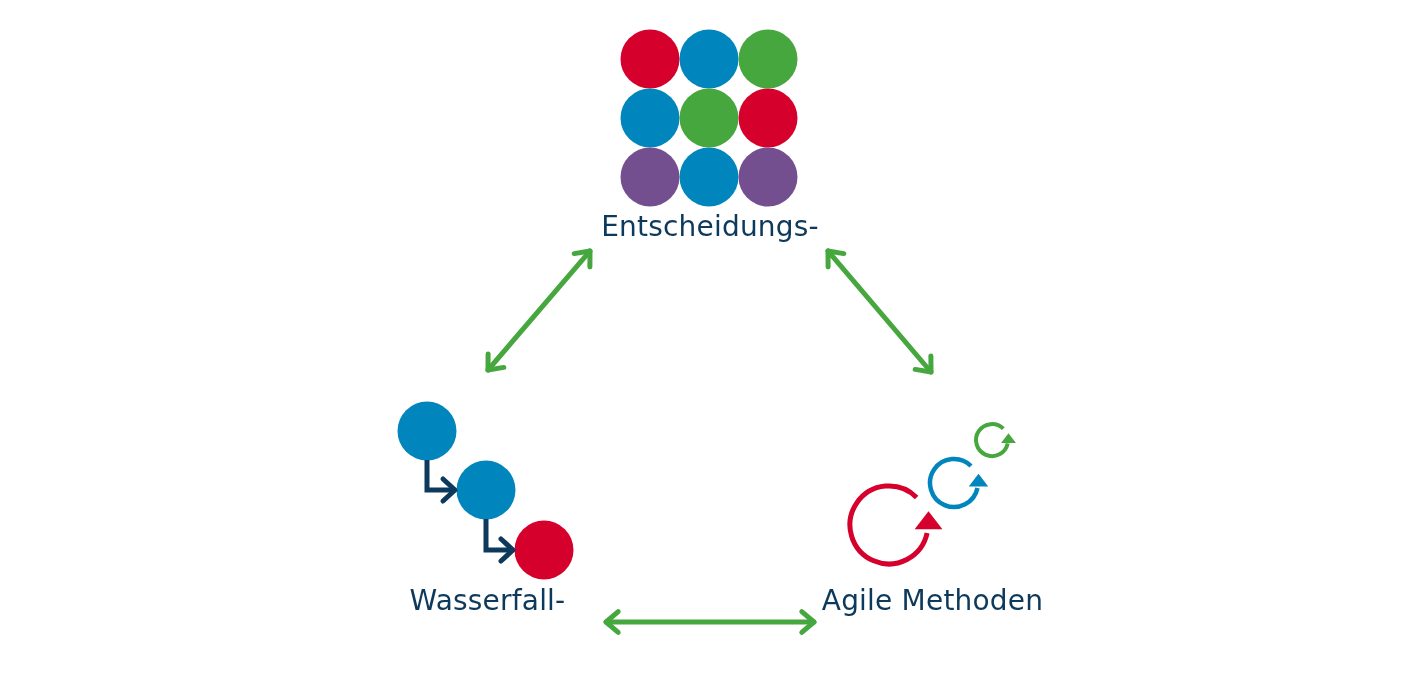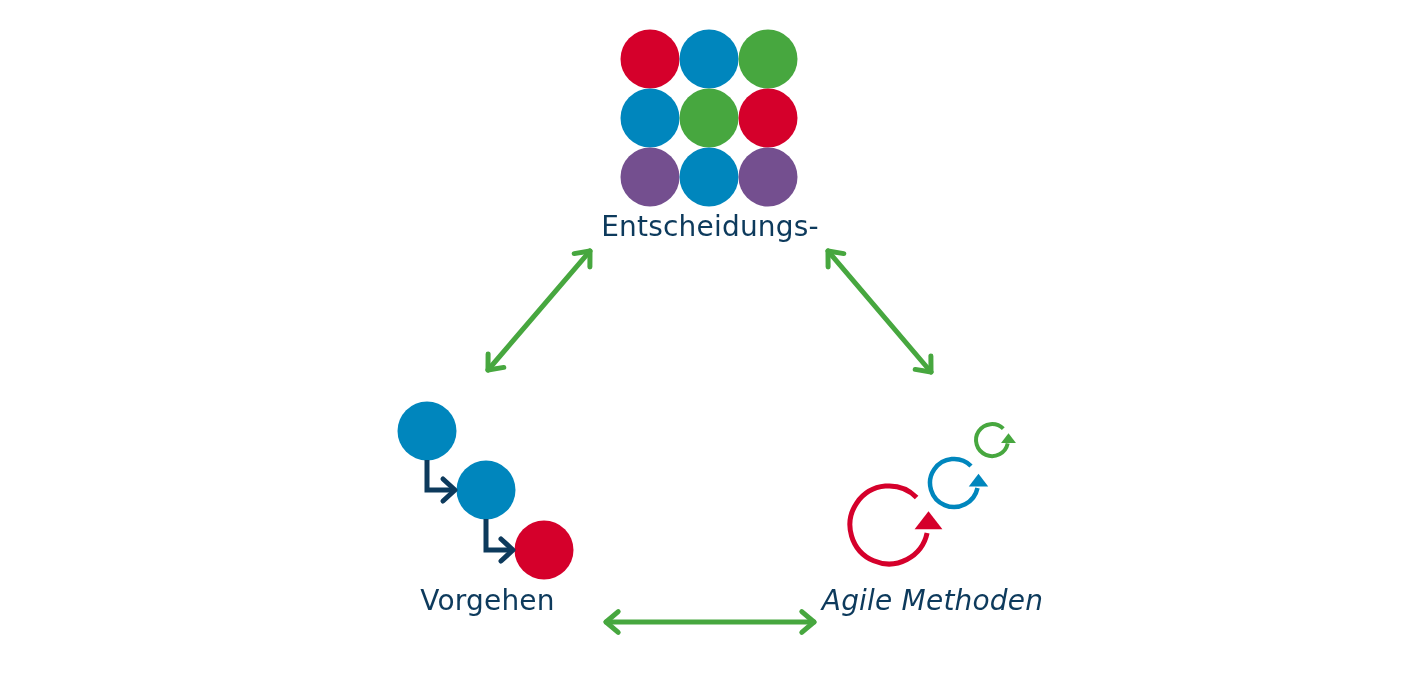--- a/index.html
+++ b/index.html
@@ -11,21 +11,21 @@
       font-size: 28px;
       line-height: 38px;
       color: #0d3a5c;
       text-align: center;
       white-space: nowrap;
       letter-spacing: 0.2px;
     }
     .label span { display: block; }
     #label-decision { left: 560px; top: 208px; width: 300px; }
     #label-waterfall { left: 380px; top: 582px; width: 215px; }
-    #label-agile { left: 810px; top: 582px; width: 245px; font-style: italic; }
+    #label-agile { left: 810px; top: 582px; width: 245px; }
   </style>
 </head>
 <body>
 
 <div id="stage">
   <svg id="svg" width="1417" height="682" viewBox="0 0 1417 682" xmlns="http://www.w3.org/2000/svg">
     <g id="decision-grid">
         <circle cx="650" cy="59" r="29.5" fill="#d5002b"></circle>
         <circle cx="709" cy="59" r="29.5" fill="#0086bd"></circle>
         <circle cx="768" cy="59" r="29.5" fill="#47a73f"></circle>
@@ -63,18 +63,18 @@
         <line x1="606" y1="622" x2="814" y2="622" stroke="#47a73f" stroke-width="5" stroke-linecap="round"></line>
         <path d="M801.8,632.3 L814,622 L801.8,611.7" fill="none" stroke="#47a73f" stroke-width="5" stroke-linecap="round" stroke-linejoin="round"></path>
         <path d="M618.2,611.7 L606,622 L618.2,632.3" fill="none" stroke="#47a73f" stroke-width="5" stroke-linecap="round" stroke-linejoin="round"></path>
       </g>
   </svg>
 
   <div class="label" id="label-decision">
     <span>Entscheidungs-</span>
   </div>
   <div class="label" id="label-waterfall">
-    <span>Vorgehen</span>
+    <span>Wasserfall-</span>
   </div>
   <div class="label" id="label-agile">
     <span>Agile Methoden</span>
   </div>
 </div>
 
 </body></html>

